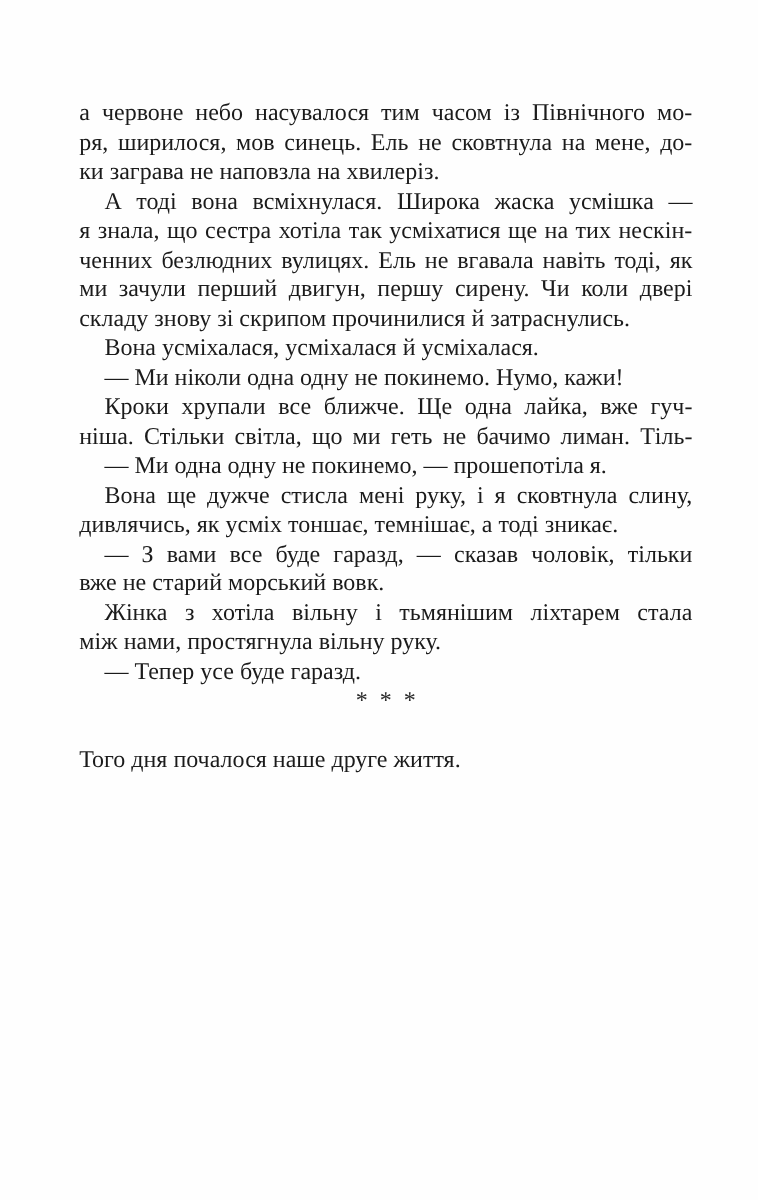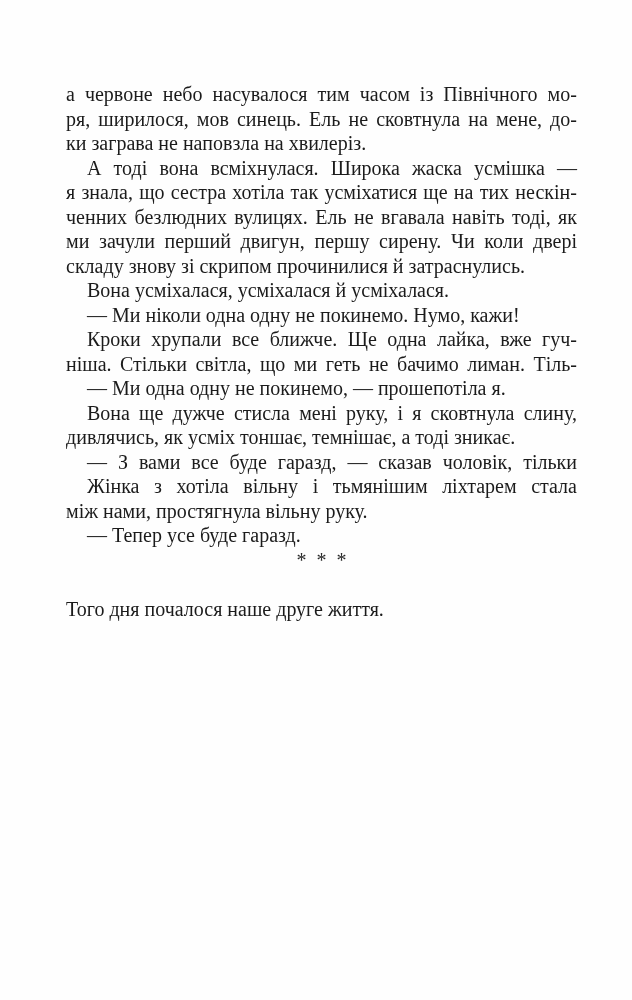--- a/index.html
+++ b/index.html
@@ -60,20 +60,21 @@
       <div class="line stretch"><span>ми</span><span>зачули</span><span>перший</span><span>двигун,</span><span>першу</span><span>сирену.</span><span>Чи</span><span>коли</span><span>двері</span></div>
       <div class="line">складу знову зі скрипом прочинилися й затраснулись.</div>
       <div class="line indent">Вона усміхалася, усміхалася й усміхалася.</div>
       <div class="line indent">— Ми ніколи одна одну не покинемо. Нумо, кажи!</div>
       <div class="line indent stretch"><span>Кроки</span><span>хрупали</span><span>все</span><span>ближче.</span><span>Ще</span><span>одна</span><span>лайка,</span><span>вже</span><span>гуч-</span></div>
       <div class="line stretch"><span>ніша.</span><span>Стільки</span><span>світла,</span><span>що</span><span>ми</span><span>геть</span><span>не</span><span>бачимо</span><span>лиман.</span><span>Тіль-</span></div>
       <div class="line indent">— Ми одна одну не покинемо, — прошепотіла я.</div>
       <div class="line indent stretch"><span>Вона</span><span>ще</span><span>дужче</span><span>стисла</span><span>мені</span><span>руку,</span><span>і</span><span>я</span><span>сковтнула</span><span>слину,</span></div>
       <div class="line">дивлячись, як усміх тоншає, темнішає, а тоді зникає.</div>
       <div class="line indent stretch"><span>—</span><span>З</span><span>вами</span><span>все</span><span>буде</span><span>гаразд,</span><span>—</span><span>сказав</span><span>чоловік,</span><span>тільки</span></div>
+      <div class="line">вже не старий морський вовк.</div>
       <div class="line indent stretch"><span>Жінка</span><span>з</span><span>хотіла</span><span>вільну</span><span>і</span><span>тьмянішим</span><span>ліхтарем</span><span>стала</span></div>
       <div class="line">між нами, простягнула вільну руку.</div>
       <div class="line indent">— Тепер усе буде гаразд.</div>
       <div class="line center">* * *</div>
       <div class="line"></div>
       <div class="line">Того дня почалося наше друге життя.</div>
     </div>
 </div>
 
 </body></html>

